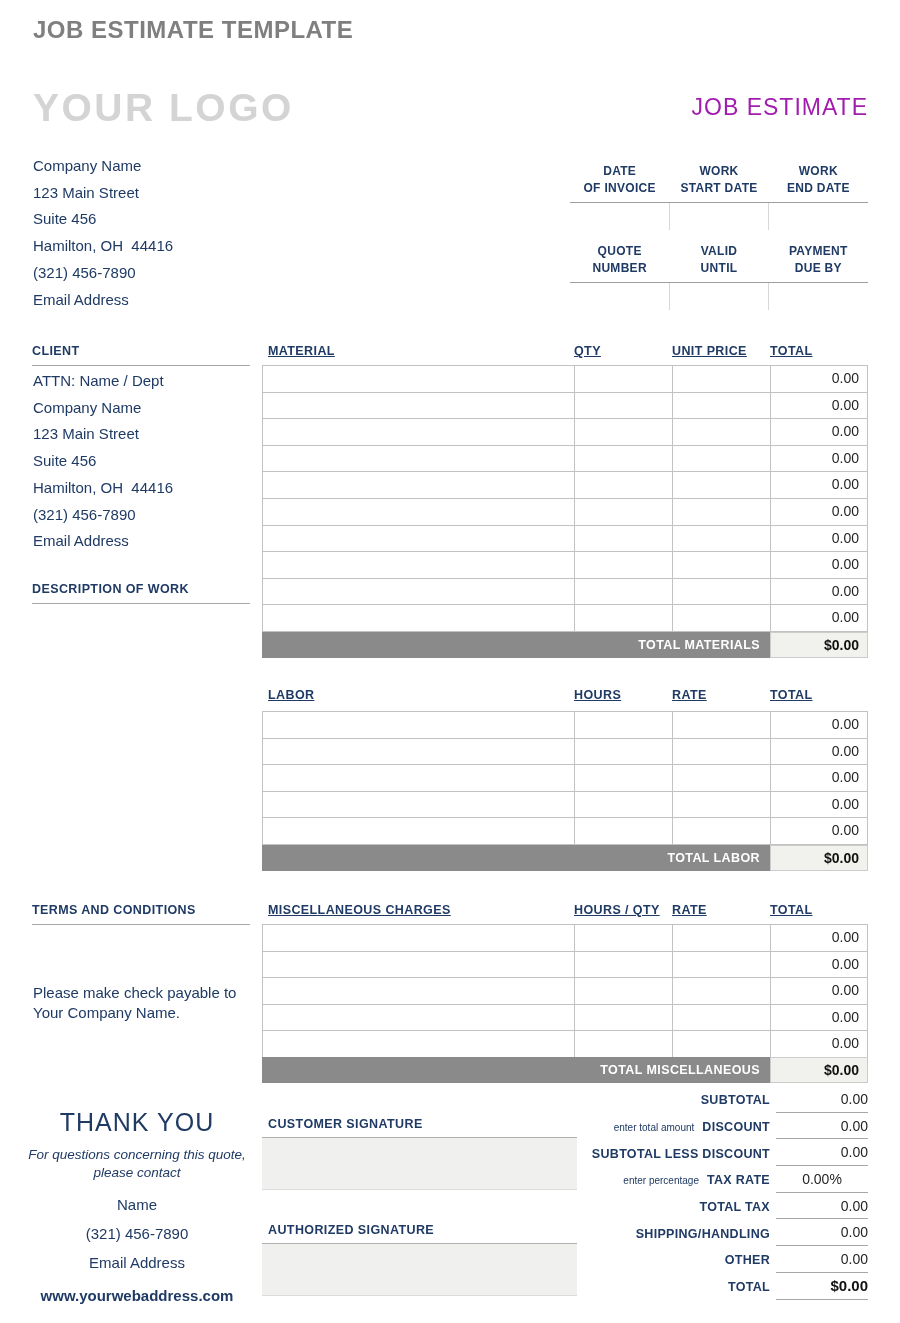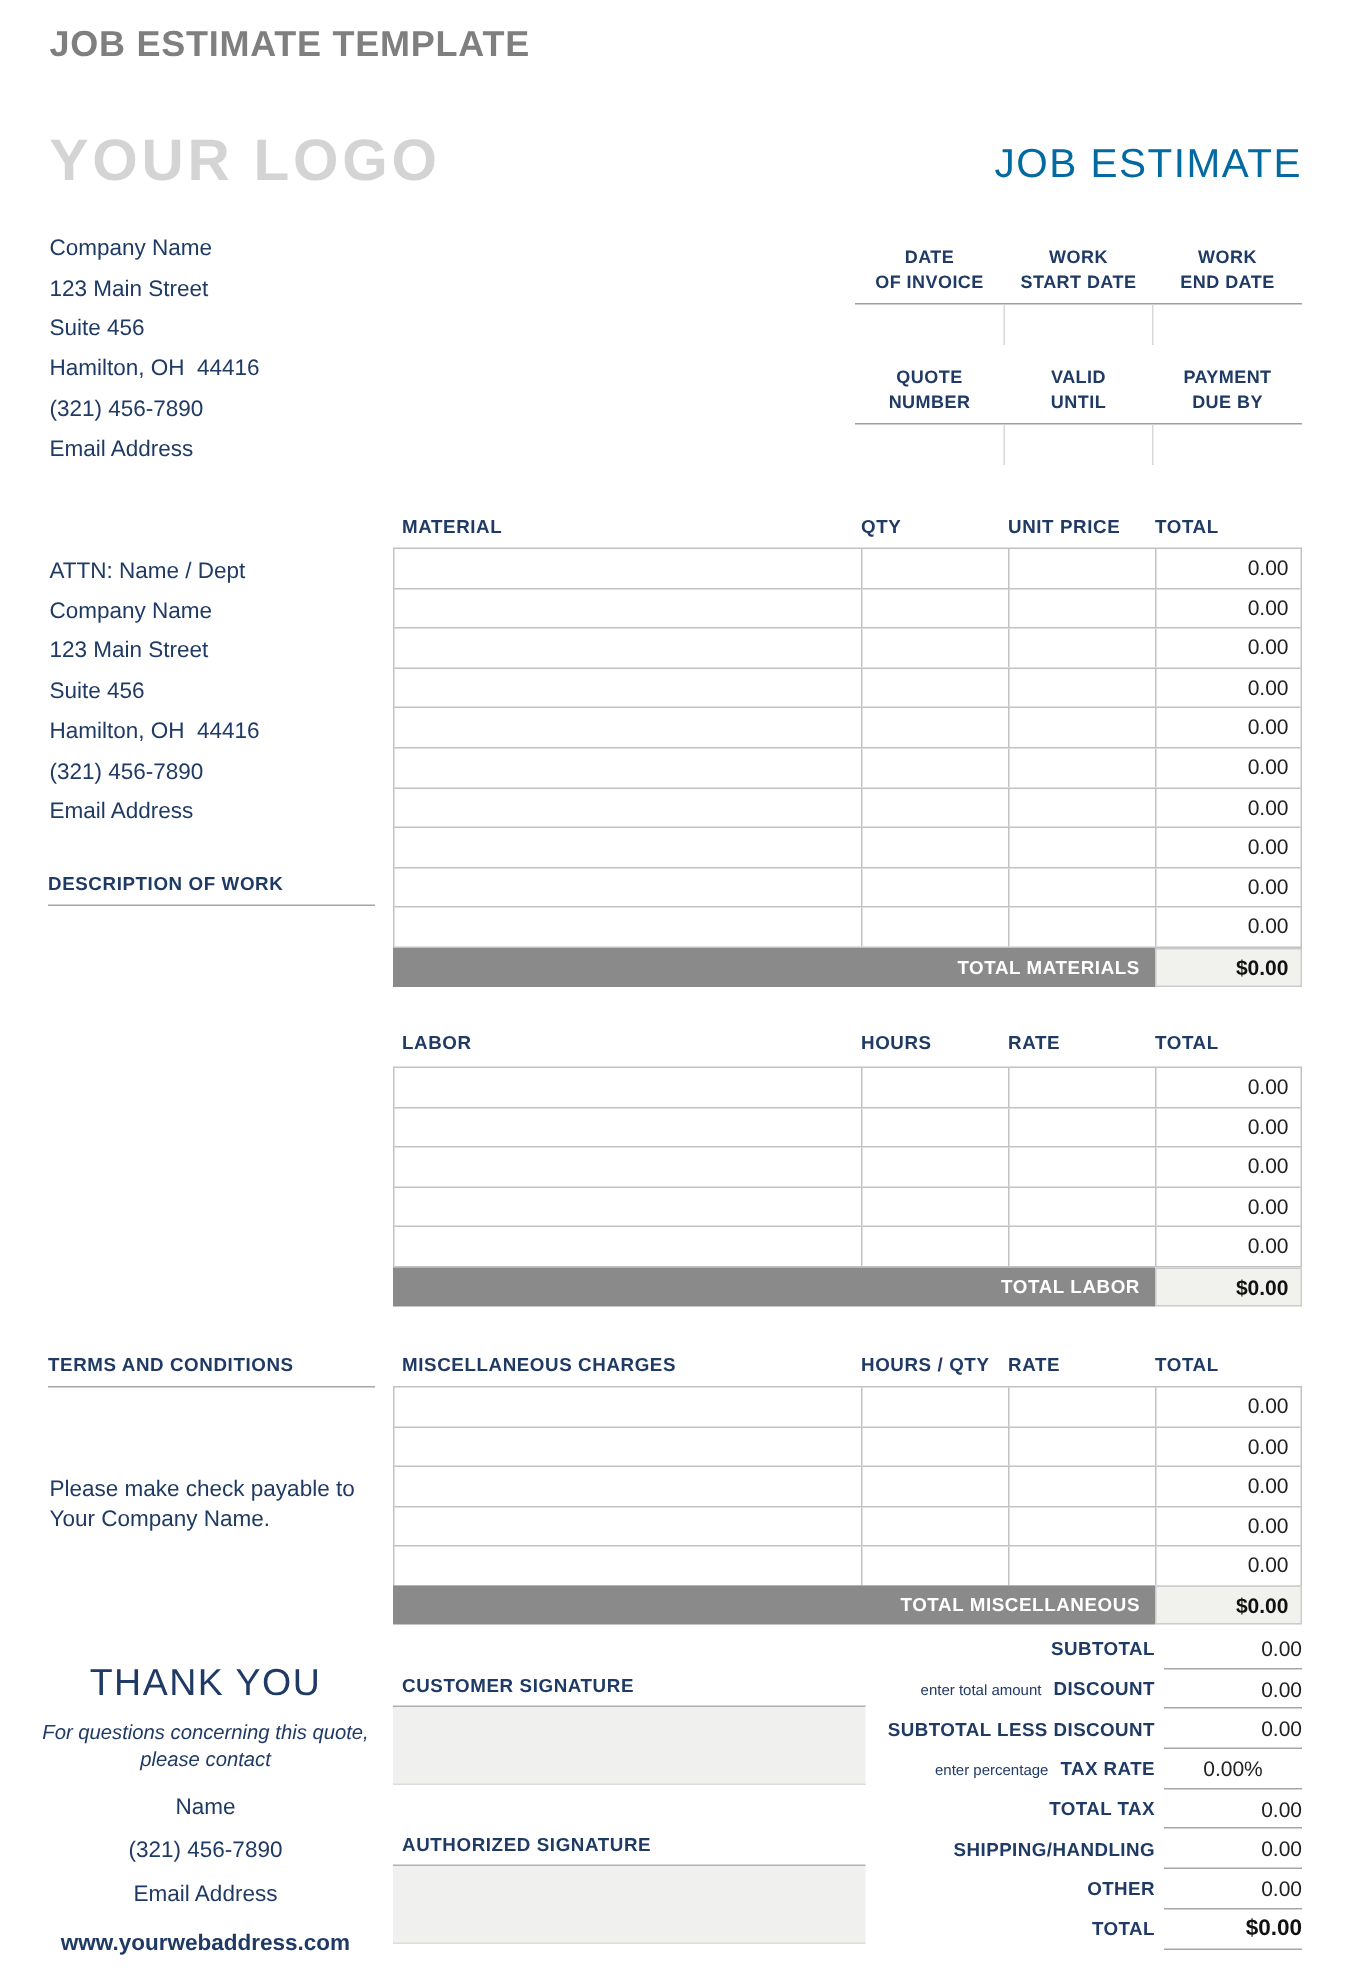--- a/index.html
+++ b/index.html
@@ -4,41 +4,41 @@
 <style>
   html,body{margin:0;padding:0;background:#ffffff;}
   .page{position:relative;width:900px;height:1323px;background:#fff;
         font-family:"Liberation Sans", sans-serif;color:#1f3a64;overflow:hidden;}
   .abs{position:absolute;}
   .keep-ws{white-space:pre-wrap;text-align:center;}
 
   
   .page-title{left:33px;top:16px;font-size:24px;font-weight:bold;color:#7f7f7f;letter-spacing:.5px;}
   .logo-text{left:33px;top:86px;font-size:39px;font-weight:bold;color:#d4d4d4;letter-spacing:2.5px;}
-  .doc-title{right:32px;top:94px;font-size:27px;font-weight:400;color:#0369a1;letter-spacing:1px;}
+  .doc-title{right:32px;top:94px;font-size:23px;font-weight:400;color:#a21caf;letter-spacing:1px;}
 
   
   .company{left:33px;top:153px;font-size:15px;line-height:26.7px;}
 
   
   .meta-block{left:570px;width:298px;}
   .meta-labels{display:flex;border-bottom:1.5px solid #9e9e9e;height:45px;align-items:flex-end;padding-bottom:5px;box-sizing:border-box;}
   .meta-label{flex:1;text-align:center;font-size:12px;font-weight:bold;line-height:17px;letter-spacing:.3px;}
   .meta-inputs{display:flex;height:27px;}
   .meta-input{flex:1;}
   .meta-input + .meta-input{border-left:1px solid #d8d8d8;}
 
   
   .sec-head{left:32px;width:218px;font-size:12.5px;font-weight:bold;letter-spacing:.4px;
             padding-bottom:7px;border-bottom:1.5px solid #a6a6a6;}
   .client-lines{left:33px;top:368px;font-size:15px;line-height:26.7px;}
   .terms-text{left:33px;top:983px;width:225px;font-size:15px;line-height:20px;}
 
   
-  .tbl-head{left:262px;width:606px;display:flex;font-size:12.5px;font-weight:bold;letter-spacing:.4px;}
+  .tbl-head{left:262px;width:606px;display:flex;font-size:12.5px;font-weight:bold;letter-spacing:.4px;text-decoration:underline;}
   .th-desc{width:312px;padding-left:6px;box-sizing:border-box;text-align:left;}
   .th-c{width:98px;}
   .tbl{left:262px;width:606px;border:1px solid #c2c2c2;box-sizing:border-box;background:#fff;}
   .trow{display:flex;height:25.6px;}
   .trow + .trow{border-top:1px solid #c2c2c2;}
   .c{box-sizing:border-box;height:100%;}
   .c0{width:311px;}
   .c1{width:98px;}
   .c2{width:98px;}
   .c3{flex:1;}
@@ -130,20 +130,21 @@
         <span>DUE BY</span>
       </div>
     </div>
     <div class="meta-inputs">
       <div class="meta-input"></div>
       <div class="meta-input"></div>
       <div class="meta-input"></div>
     </div>
   </div>
 
+  <div class="abs sec-head" style="top:344px">CLIENT</div>
   <div class="abs client-lines">
     <div>ATTN: Name / Dept</div>
     <div>Company Name</div>
     <div>123 Main Street</div>
     <div>Suite 456</div>
     <div class="keep-ws">Hamilton, OH  44416</div>
     <div>(321) 456-7890</div>
     <div>Email Address</div>
   </div>
 

